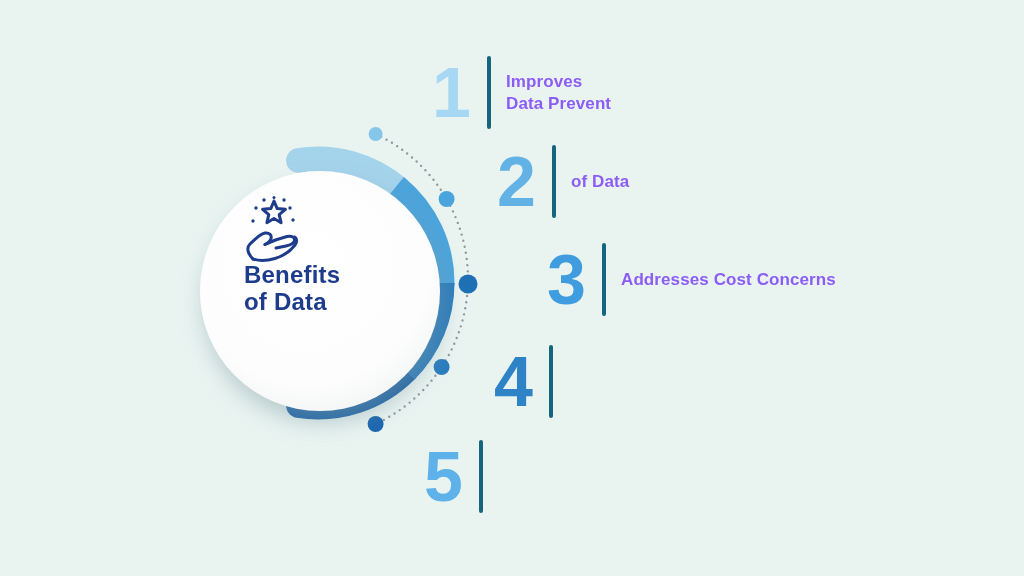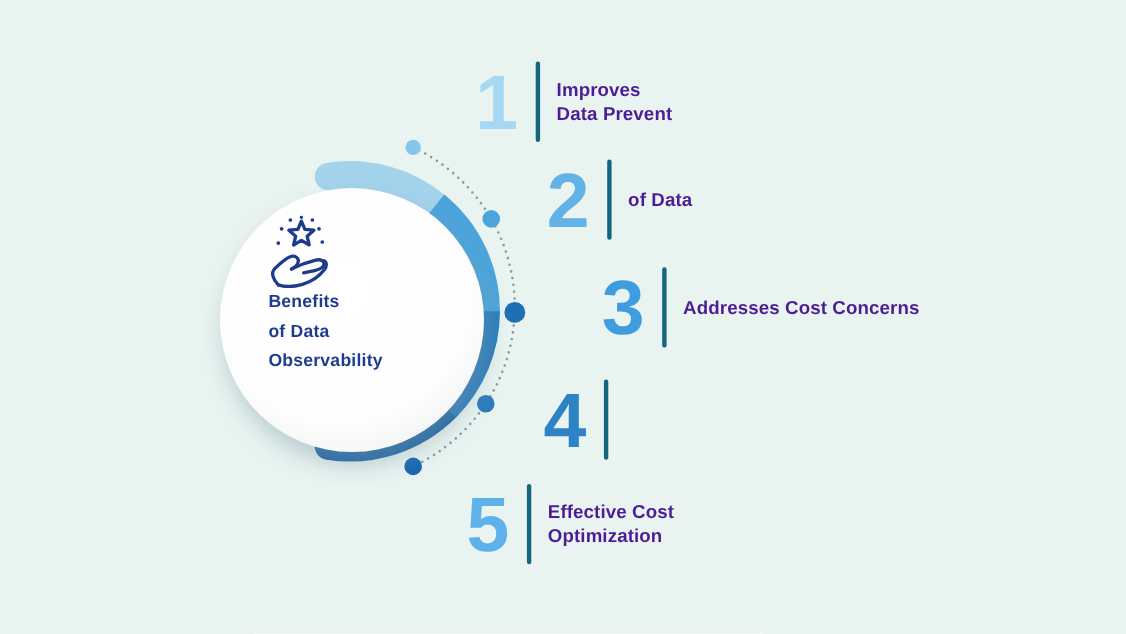--- a/index.html
+++ b/index.html
@@ -15,21 +15,21 @@
   }
 
   .bg-art { position: absolute; left: 0; top: 0; }
 
   .center-icon { position: absolute; left: 243px; top: 196px; }
 
   .center-title {
     position: absolute;
     left: 244px;
     top: 261px;
-    font-size: 16px;
+    font-size: 24px;
     font-weight: 700;
     color: #1e3c8c;
     line-height: 27px;
     letter-spacing: 0.2px;
   }
 
   .item { position: absolute; display: flex; align-items: center; }
   .num {
     width: 50px;
     text-align: right;
@@ -43,21 +43,21 @@
     width: 4px;
     height: 73px;
     background: #15657e;
     border-radius: 2px;
     flex: none;
   }
   .lbl {
     margin-left: 15px;
     font-size: 17px;
     font-weight: 700;
-    color: #4c1d95;
+    color: #8b5cf6;
     line-height: 21.5px;
     letter-spacing: 0.1px;
     white-space: nowrap;
   }
 
   .item-1 { left: 421px; top: 56px; }
   .item-2 { left: 486px; top: 145px; }
   .item-3 { left: 536px; top: 243px; }
   .item-4 { left: 483px; top: 345px; }
   .item-5 { left: 413px; top: 440px; }
@@ -112,21 +112,20 @@
       <circle cx="31" cy="1.5" r="1.5"></circle>
       <circle cx="41" cy="4" r="1.7"></circle>
       <circle cx="47" cy="12" r="1.7"></circle>
       <circle cx="50" cy="24" r="1.7"></circle>
     </g>
   </svg>
 
   <div class="center-title">
     <div>Benefits</div>
     <div>of Data</div>
-    <div>Observability</div>
   </div>
 
   <div class="item item-1">
     <div class="num" style="color: rgb(166, 216, 243);">1</div>
     <div class="bar"></div>
     <div class="lbl">
       <div>Improves</div>
       <div>Data Prevent</div>
     </div>
   </div>
@@ -148,19 +147,15 @@
   </div>
 
   <div class="item item-4">
     <div class="num" style="color: rgb(46, 130, 198);">4</div>
     <div class="bar"></div>
   </div>
 
   <div class="item item-5">
     <div class="num" style="color: rgb(95, 178, 233);">5</div>
     <div class="bar"></div>
-    <div class="lbl">
-      <div>Effective Cost</div>
-      <div>Optimization</div>
-    </div>
   </div>
 
 </div>
 
 </body></html>

